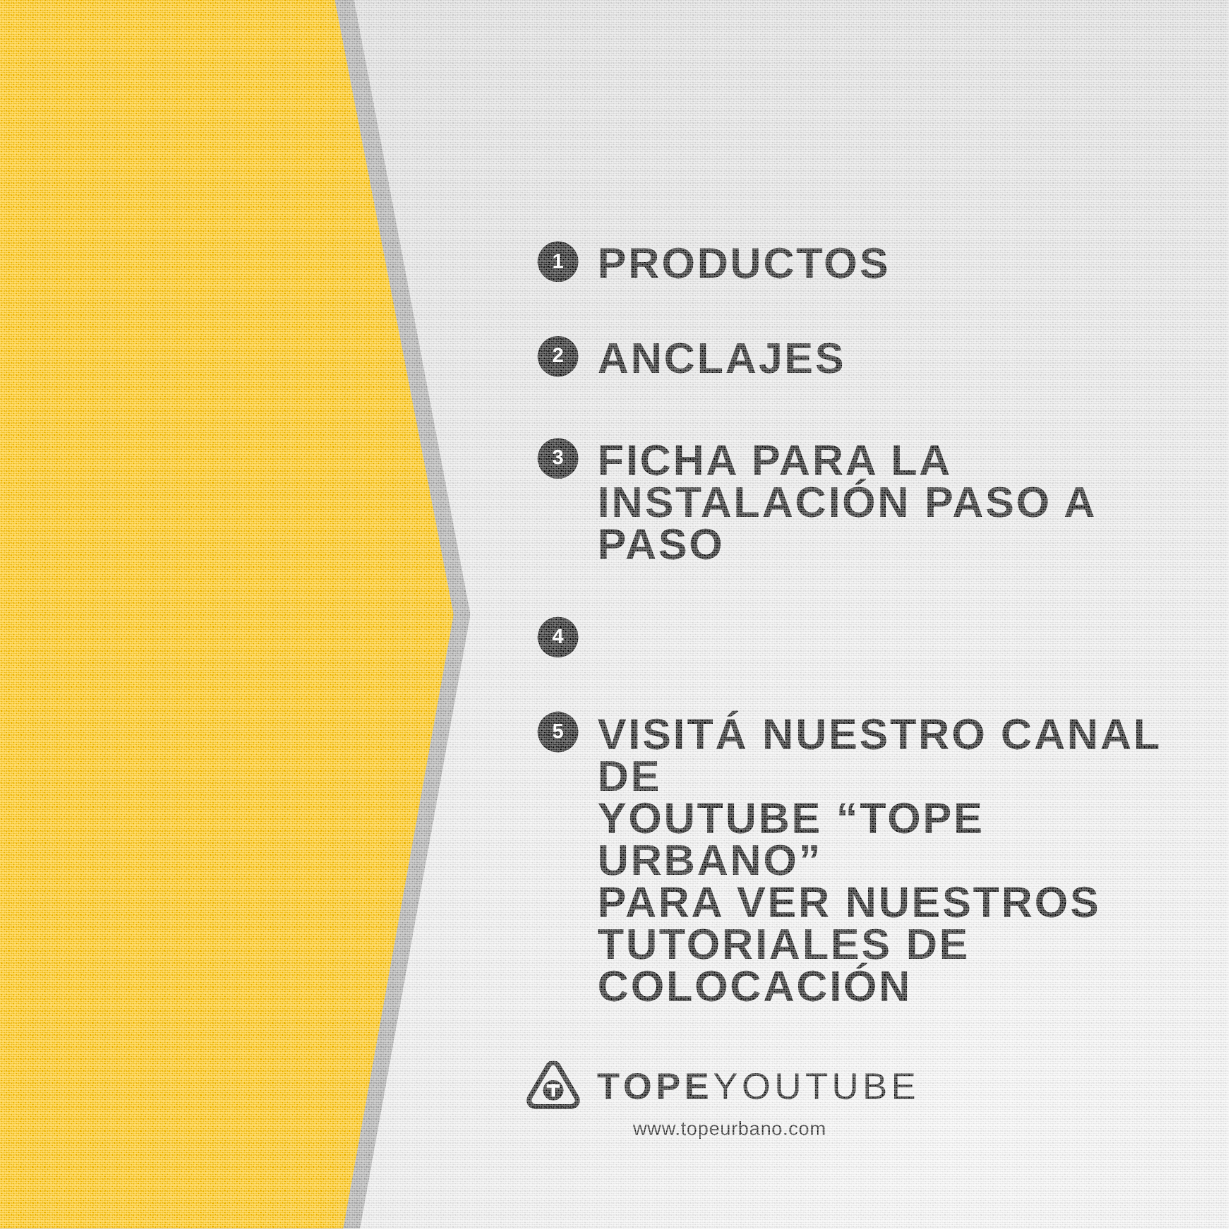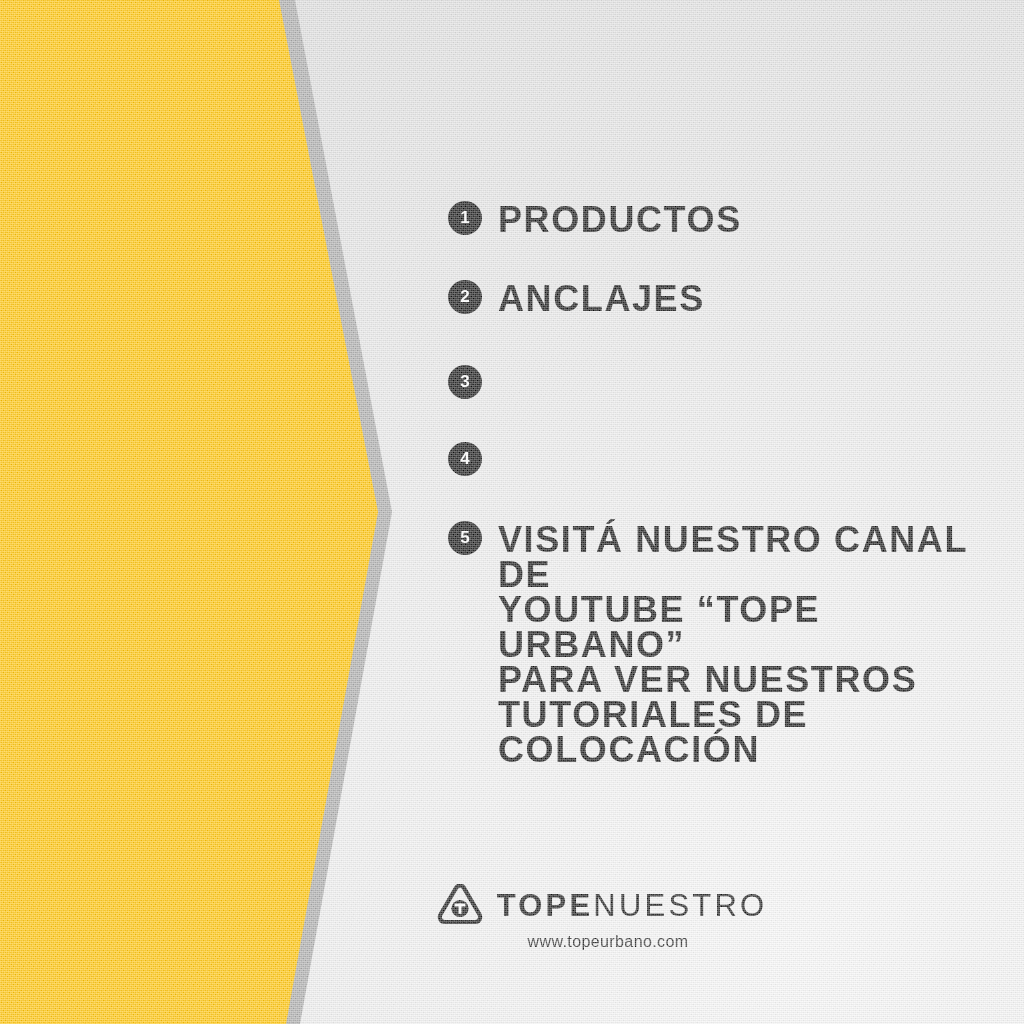--- a/index.html
+++ b/index.html
@@ -162,20 +162,22 @@
       <div class="kit-text">PRODUCTOS</div>
     </div>
 
     <div class="kit-item i2">
       <div class="kit-badge">2</div>
       <div class="kit-text">ANCLAJES</div>
     </div>
 
     <div class="kit-item i3">
       <div class="kit-badge">3</div>
+      <div class="kit-text">FICHA PARA LA
+INSTALACIÓN PASO A PASO</div>
     </div>
 
     <div class="kit-item i4">
       <div class="kit-badge">4</div>
     </div>
 
     <div class="kit-item i5">
       <div class="kit-badge">5</div>
       <div class="kit-text">VISITÁ NUESTRO CANAL DE
 YOUTUBE “TOPE URBANO”
@@ -191,21 +193,21 @@
       <span>
         <svg id="brand-mark" width="46" height="42" viewBox="0 0 46 42" aria-hidden="true">
           <path d="M19.4 3.4 C21.4 1.0 24.6 1.0 26.6 3.4 L42.2 30.0 C44.4 33.6 42.4 38.0 38.2 38.0 L7.8 38.0 C3.6 38.0 1.6 33.6 3.8 30.0 Z" fill="none" stroke="#151515" stroke-width="4.2" stroke-linejoin="round"></path>
           <circle cx="23" cy="24.5" r="8.6" fill="#151515"></circle>
           <rect x="17.6" y="19.6" width="10.8" height="2.9" fill="#ffffff"></rect>
           <rect x="21.6" y="19.6" width="2.9" height="10.2" fill="#ffffff"></rect>
         </svg>
       </span>
 
       <span id="brand-word">
-        <span class="w-bold">TOPE</span><span class="w-light">NUESTRO</span>
+        <span class="w-bold">TOPE</span><span class="w-light">YOUTUBE</span>
       </span>
 
     </div>
 
     <div id="brand-url">www.topeurbano.com</div>
   </div>
 
   <div id="grain"></div>
 
 </div>

